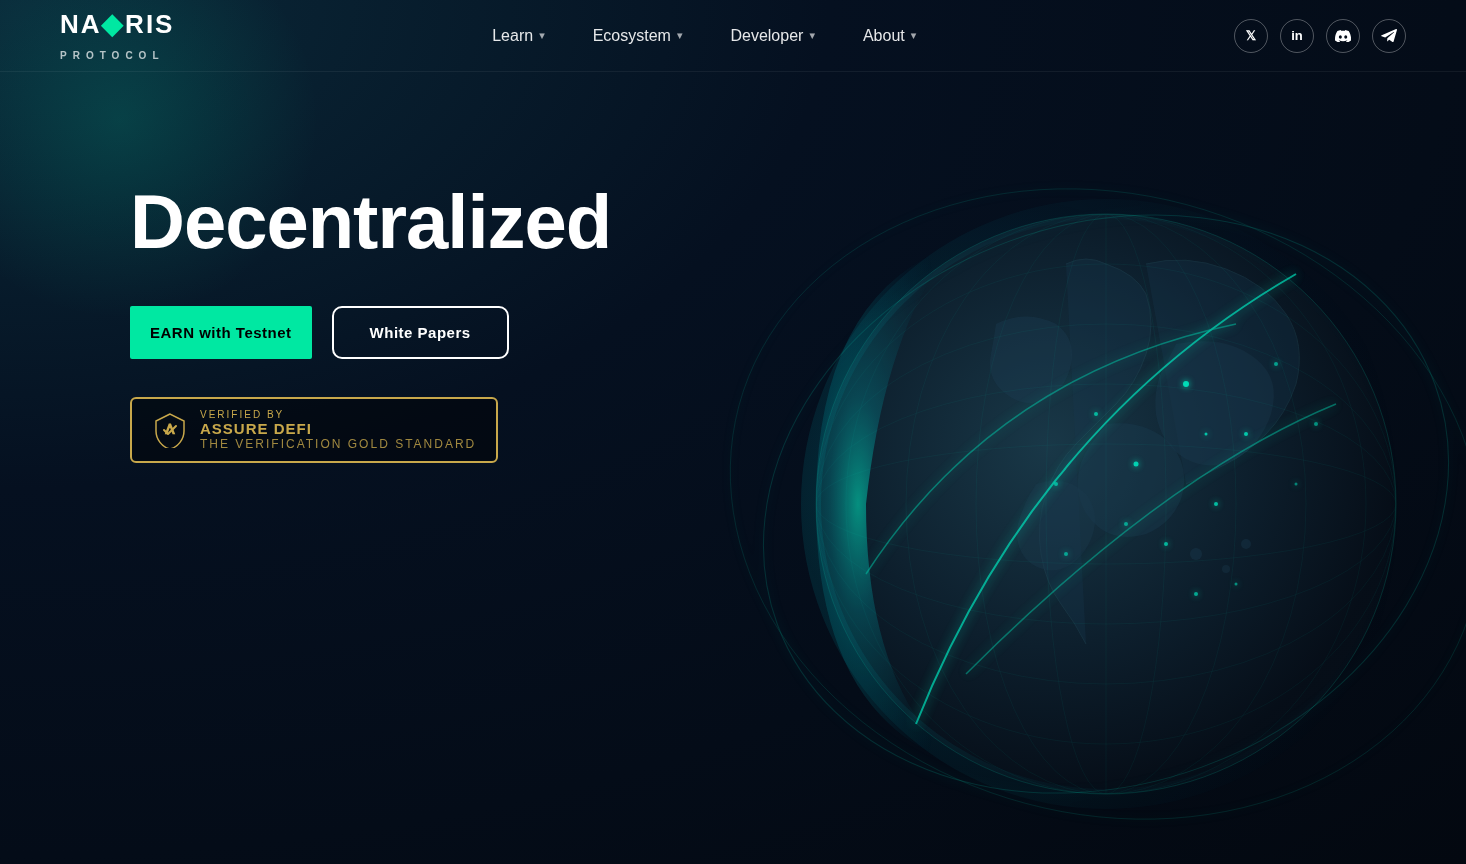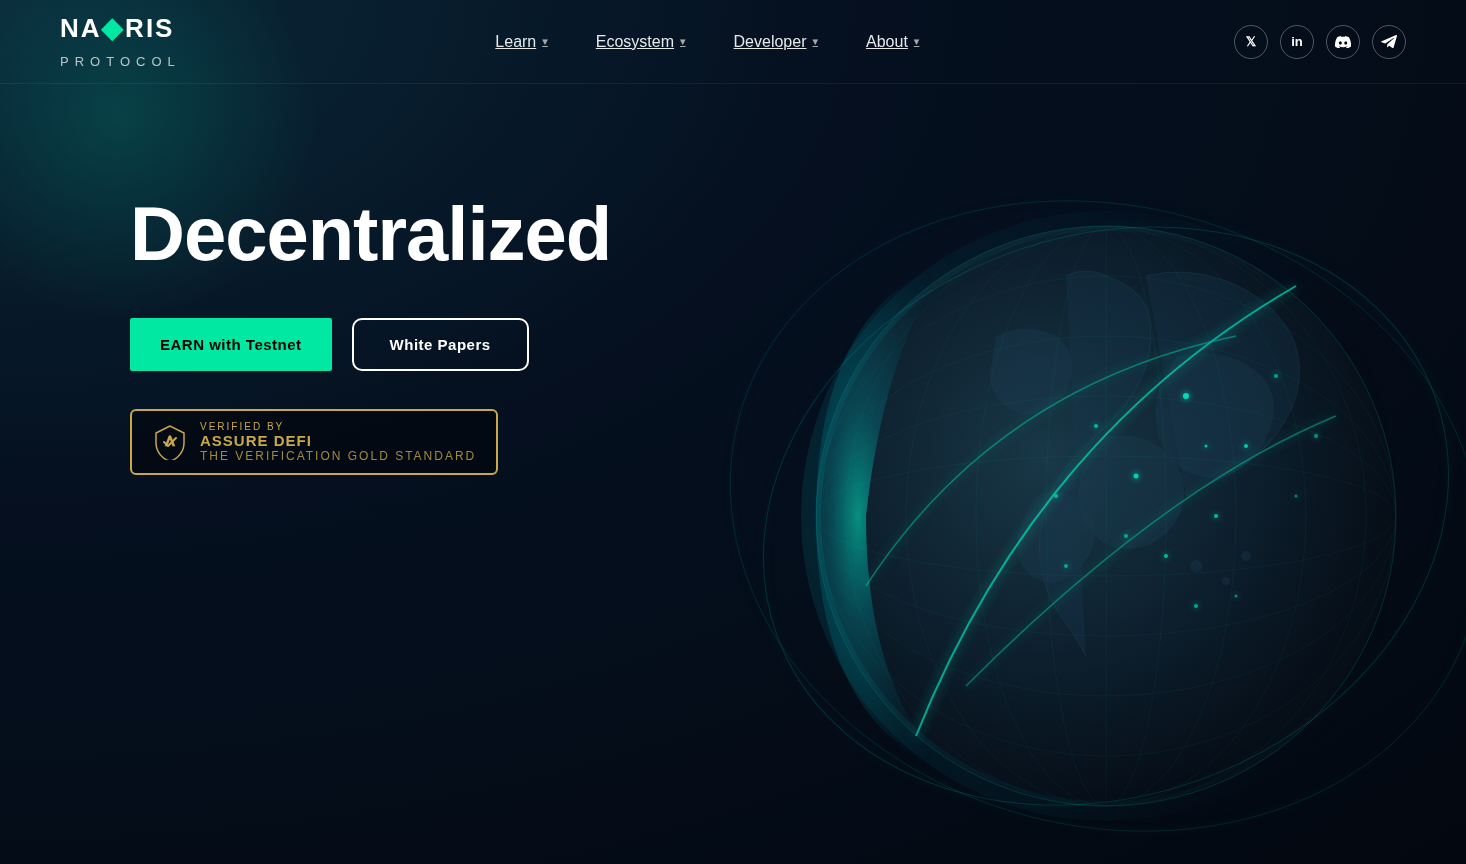--- a/index.html
+++ b/index.html
@@ -32,21 +32,21 @@
     }
 
     
     nav {
       position: relative;
       z-index: 10;
       display: flex;
       align-items: center;
       justify-content: space-between;
       padding: 0 60px;
-      height: 84px;
+      height: 72px;
       border-bottom: 1px solid rgba(255,255,255,0.06);
     }
 
     .logo {
       display: flex;
       flex-direction: column;
       align-items: flex-start;
       gap: 0;
       cursor: pointer;
     }
@@ -61,33 +61,32 @@
       line-height: 1;
       color: #fff;
     }
 
     .logo-dot {
       color: #00e8a2;
       font-size: 28px;
     }
 
     .logo-sub {
-      font-size: 13px;
+      font-size: 10px;
       letter-spacing: 6px;
       color: #fff;
       opacity: 0.7;
       margin-top: 12px;
-      font-weight: 400;
+      font-weight: 700;
     }
 
     .nav-center {
       display: flex;
       align-items: flex-start;
       gap: 48px;
-      text-decoration: underline;
     }
 
     .nav-item {
       display: flex;
       align-items: center;
       gap: 6px;
       font-size: 16px;
       color: #fff;
       cursor: pointer;
       opacity: 0.9;
@@ -165,21 +164,21 @@
     .hero-buttons {
       display: flex;
       gap: 20px;
       margin-bottom: 38px;
     }
 
     .btn-earn {
       background: #00e8a2;
       color: #000;
       border: none;
-      padding: 16px 30px;
+      padding: 16px 20px;
       font-size: 15px;
       font-weight: 700;
       cursor: pointer;
       letter-spacing: 0.5px;
       border-radius: 2px;
       white-space: nowrap;
     }
 
     .btn-whitepaper {
       background: transparent;

